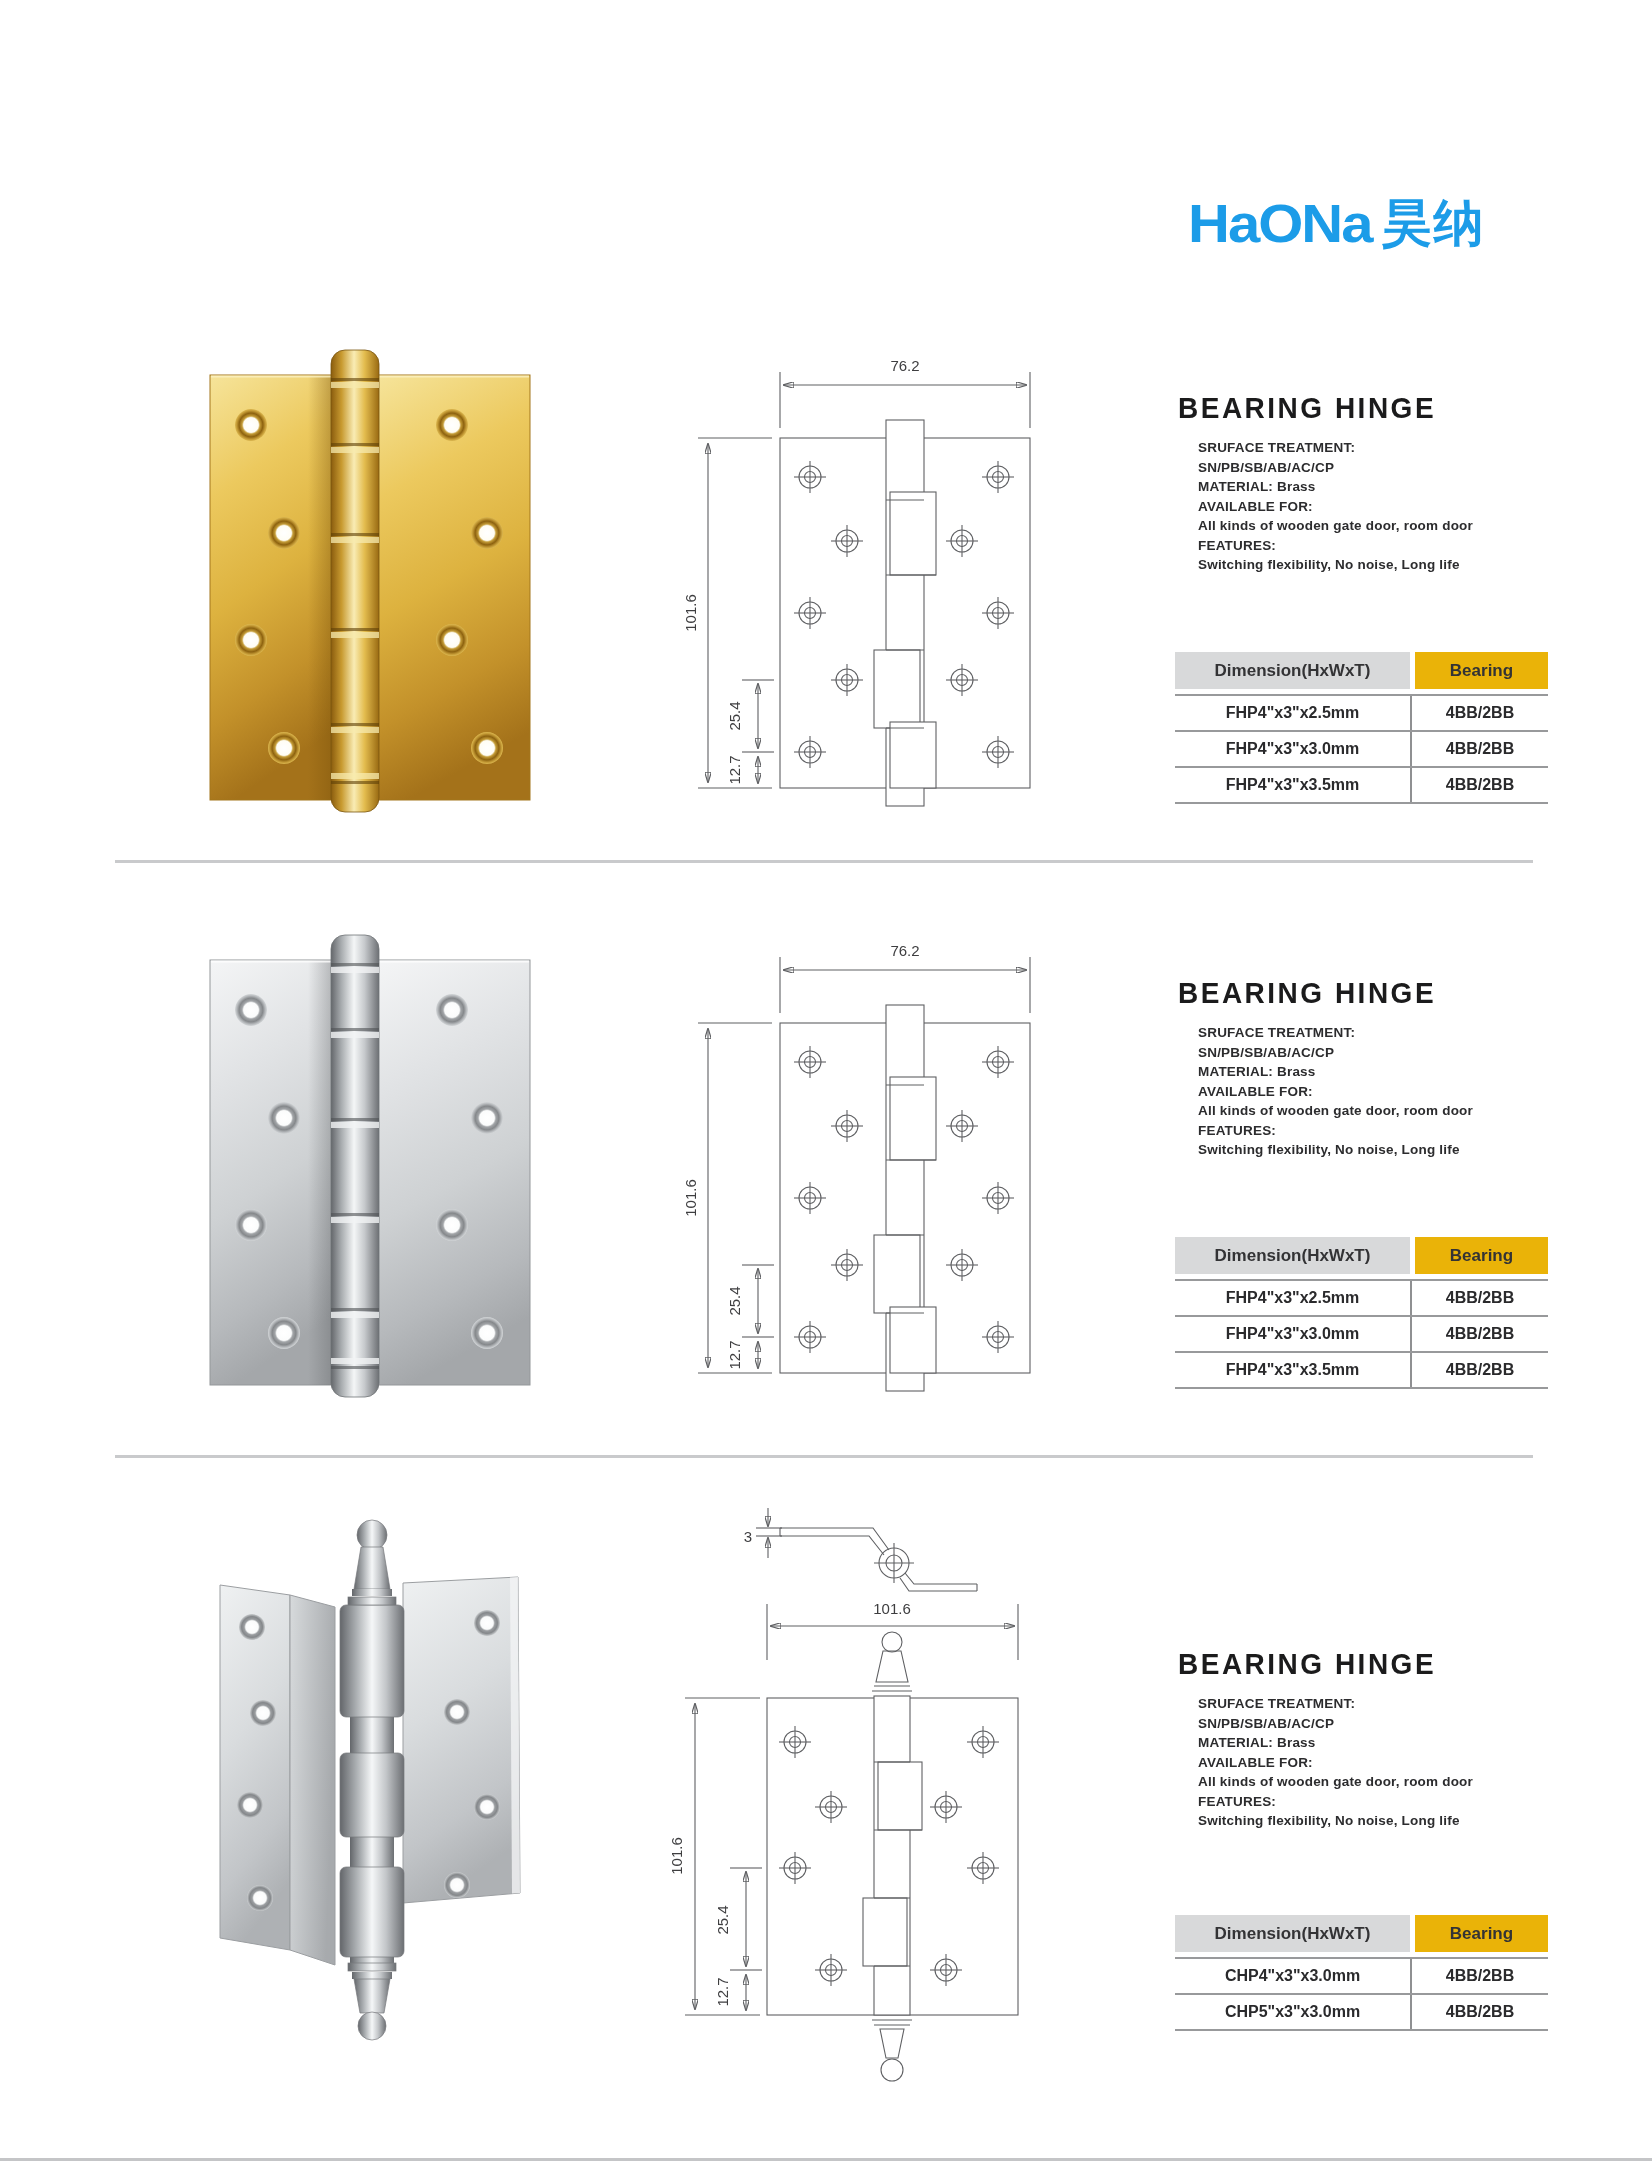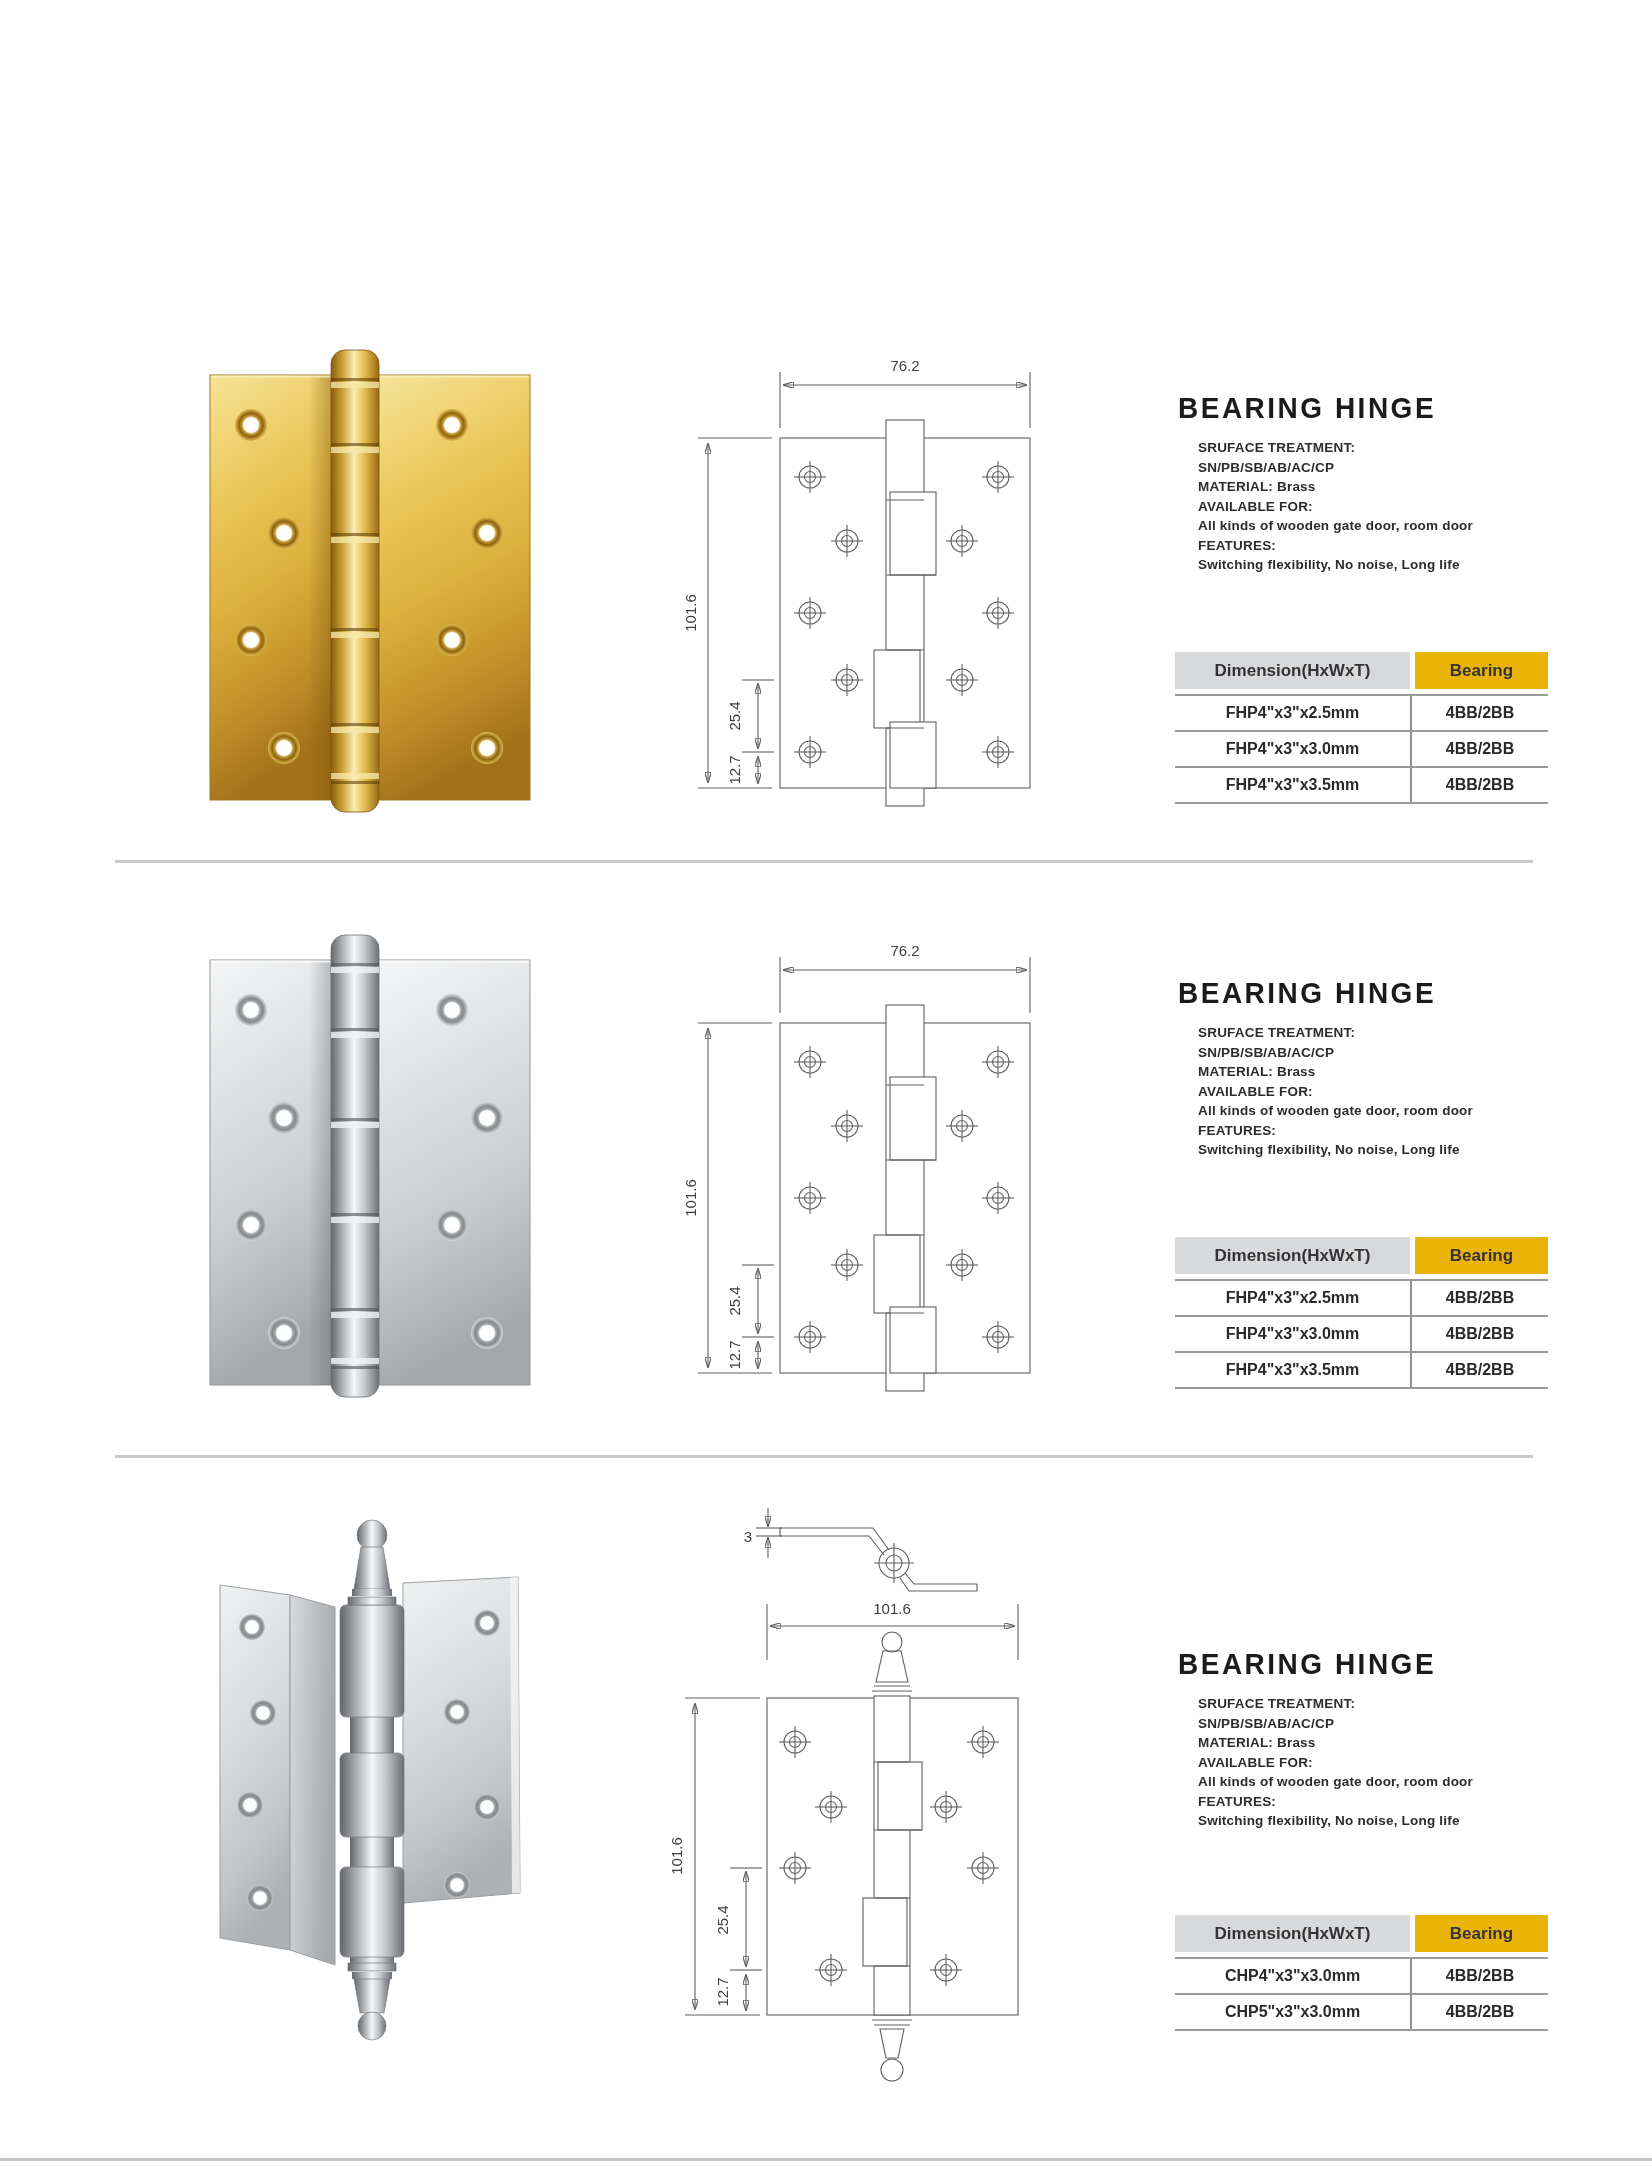--- a/index.html
+++ b/index.html
@@ -34,20 +34,24 @@
          align-items:center;justify-content:center;}
   .td.c2{flex:1;}
   .divider{position:absolute;left:115px;width:1418px;height:3px;background:#c9cacc;}
   .footline{position:absolute;left:0px;top:2158px;width:1652px;height:3px;background:#c4c5c7;}
 </style>
 </head>
 <body>
 
 <div class="page">
 
+  <div class="logo" style="color:#1c9ce8;">
+    <span class="latin">HaONa</span>
+    <span class="cjk">昊纳</span>
+  </div>
 
   <div class="section sec1">
 
     <svg class="photo" style="left:195px;top:0px" width="345" height="480" viewBox="0 0 345 480">
       <defs>
         <linearGradient id="g1p" x1="0" y1="0" x2="0.2" y2="1">
           <stop offset="0" stop-color="#f6e49a"></stop>
             <stop offset="0.28" stop-color="#ecc95e"></stop>
           <stop offset="0.55" stop-color="#ddb23f"></stop>
             <stop offset="0.8" stop-color="#c3912a"></stop>

